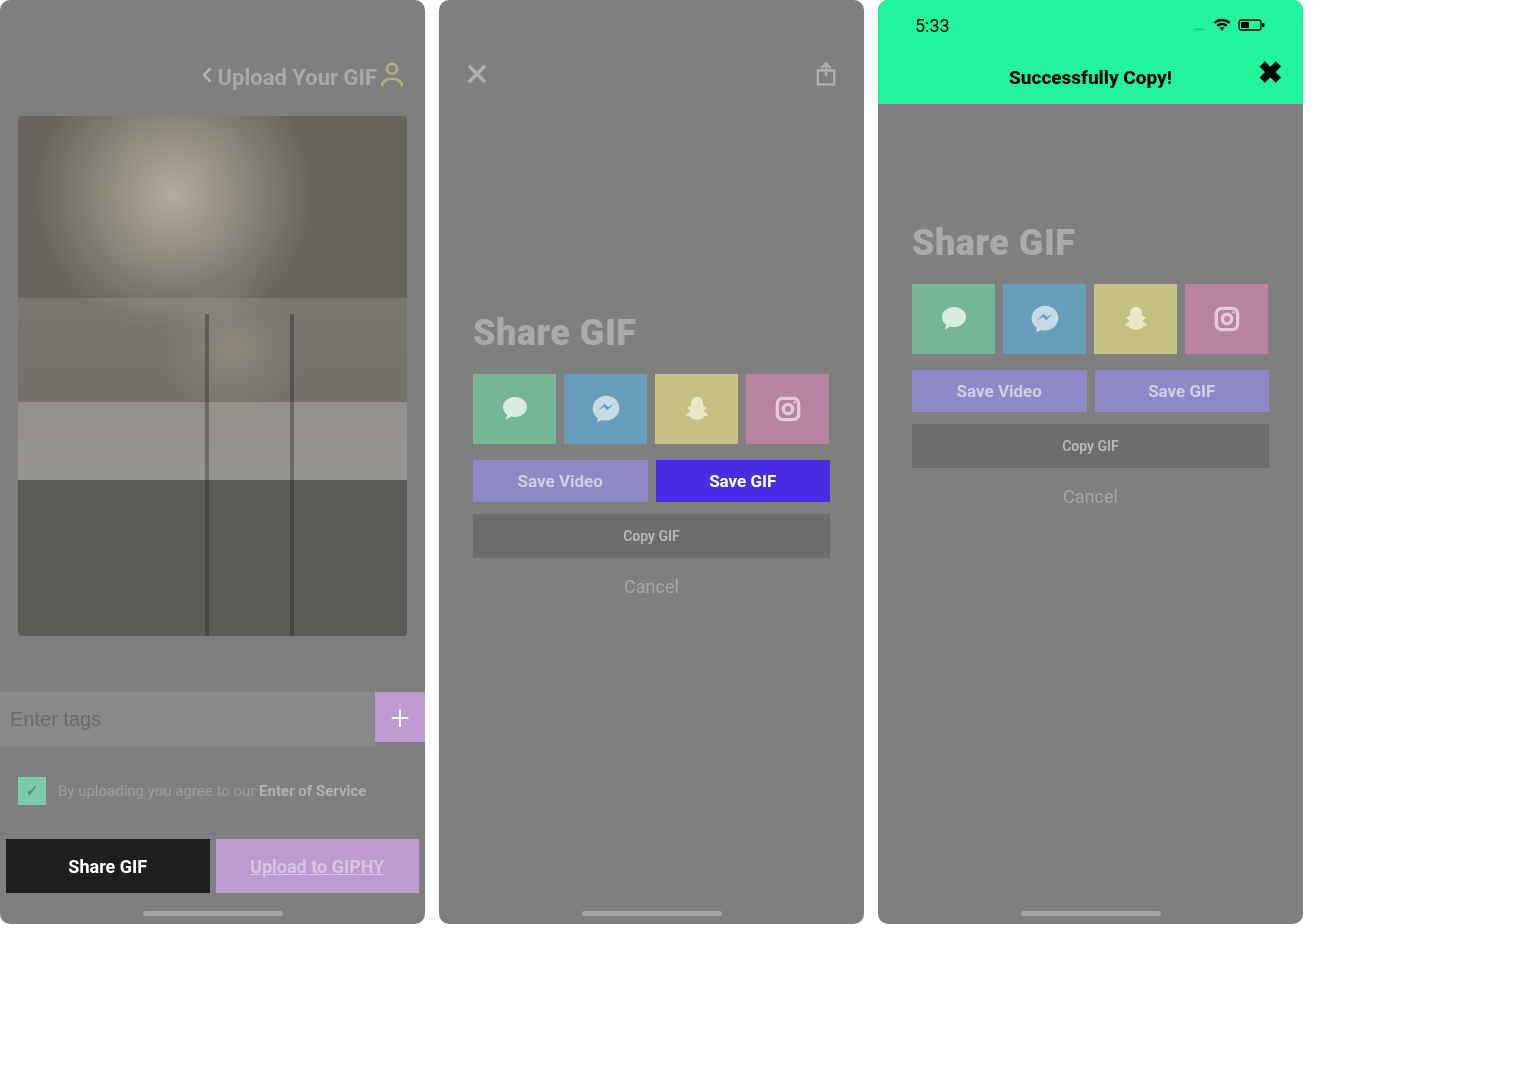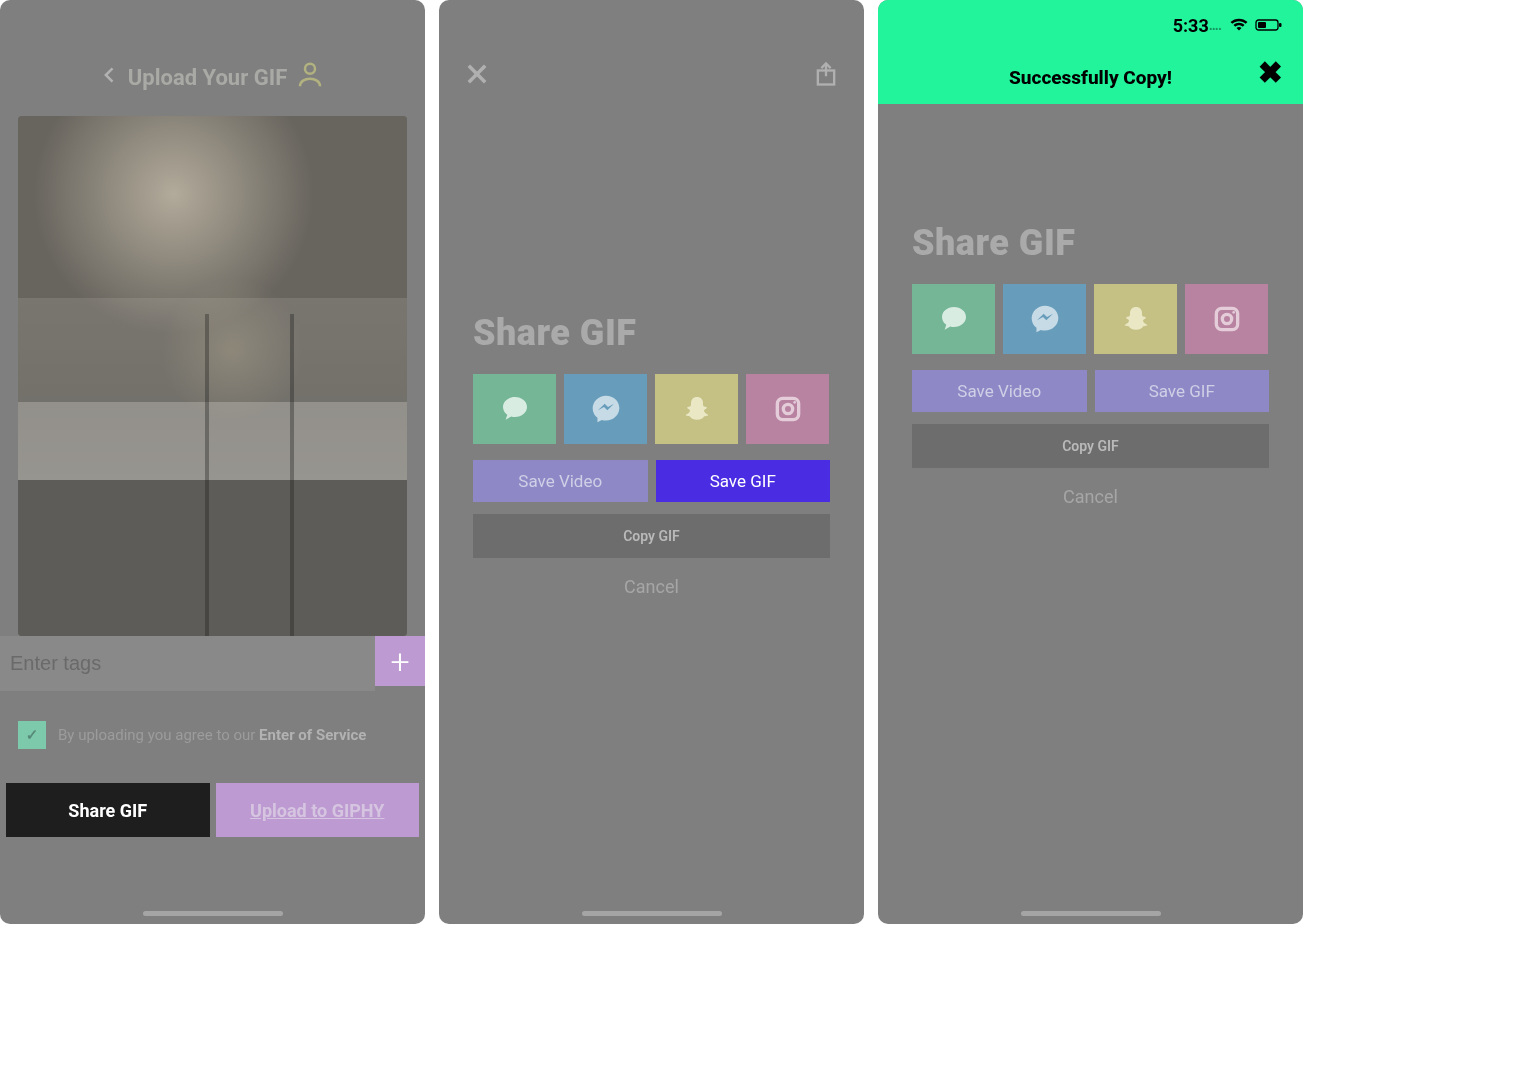--- a/index.html
+++ b/index.html
@@ -20,24 +20,23 @@
     border-radius: 10px;
     overflow: hidden;
     flex: 0 0 auto;
   }
   .phone.third { width: 425px; }
 
   
   .s1 .header {
     display: flex;
     align-items: center;
-    justify-content: center;
+    justify-content: flex-end;
     padding: 60px 18px 12px 18px;
     color: #d6d6d6;
-    gap: 8px;
   }
   .s1 .back-icon svg { width: 20px; height: 30px; }
   .s1 .title {
     color: #a9a9a5;
     font-weight: 700;
     font-size: 22px;
   }
   .s1 .profile-icon svg { width: 30px; height: 30px; }
 
   .s1 .photo {
@@ -55,20 +54,21 @@
   .s1 .photo::before, .s1 .photo::after {
     content:"";
     position:absolute;
     background: rgba(30,30,30,0.35);
   }
   .s1 .photo::before { left:48%; top:38%; width:4px; height:62%; }
   .s1 .photo::after  { left:70%; top:38%; width:4px; height:62%; }
 
   .s1 .tags-row {
     display: flex;
+    margin-top: 56px;
     justify-content: flex-end;
   }
   .s1 .tags-input {
     flex: 1;
     background: #898989;
     border: none;
     padding: 16px 10px;
     font-size: 20px;
     color: #6a6a6a;
   }
@@ -178,21 +178,21 @@
     margin-top: 16px;
   }
   .save-btn {
     flex: 1;
     height: 42px;
     background: #8f88c7;
     color: #cfcfe6;
     display: flex;
     align-items: center;
     justify-content: center;
-    font-weight: 400;
+    font-weight: 700;
     font-size: 17px;
   }
   .save-btn.active {
     background: #4a2de3;
     color: #fff;
   }
   .copy-btn {
     margin-top: 12px;
     height: 44px;
     background: #6d6d6d;
@@ -210,24 +210,24 @@
     font-size: 18px;
     font-weight: 400;
   }
 
   
   .s3 .statusbar {
     position: absolute;
     top: 0; left: 0; right: 0;
     height: 50px;
     display: flex;
-    justify-content: flex-end;
-    align-items: center;
-    padding: 0 20px;
-    font-weight: 700;
+    justify-content: space-between;
+    align-items: center;
+    padding: 0 37px;
+    font-weight: 400;
     font-size: 18px;
     color: #000;
   }
   .s3 .status-icons { display: flex; align-items: center; gap: 6px; }
   .s3 .status-icons svg { height: 14px; }
   .s3 .status-dots { font-size: 14px; letter-spacing: -1px; color: rgba(0,0,0,0.4); margin-right: 2px; }
 
   .s3 .banner {
     position: absolute;
     top: 0; left: 0; right: 0;

